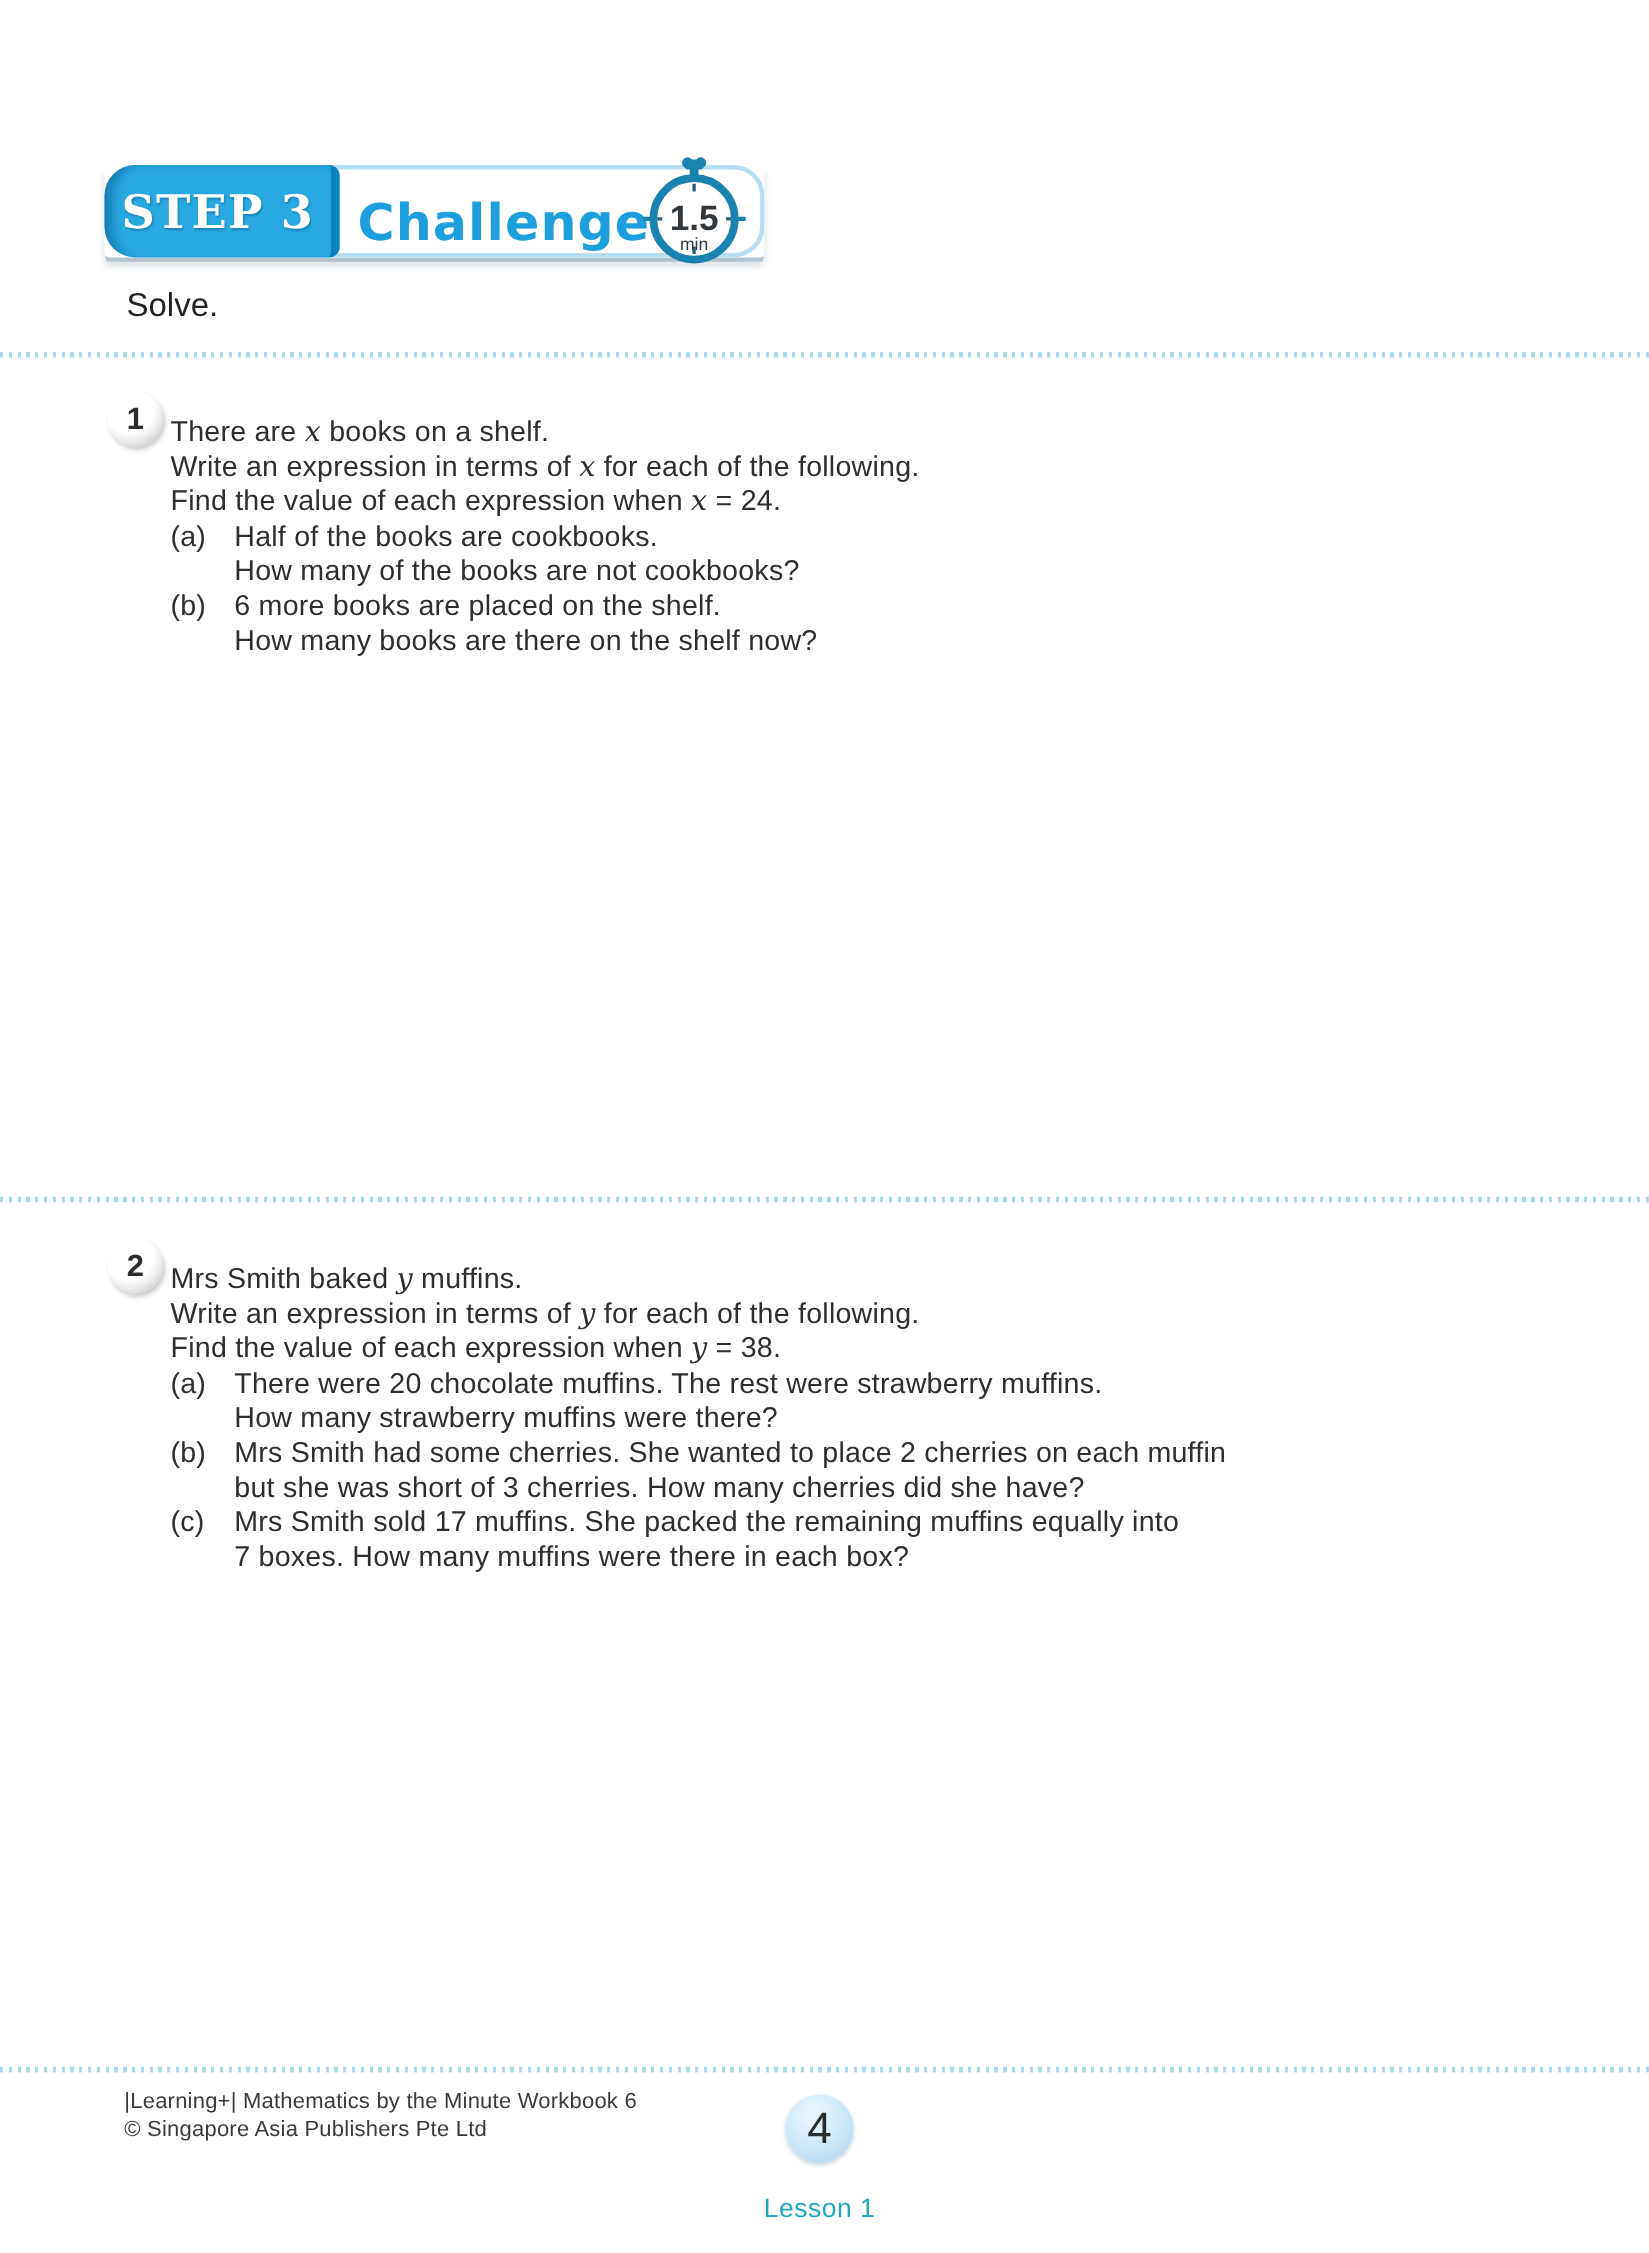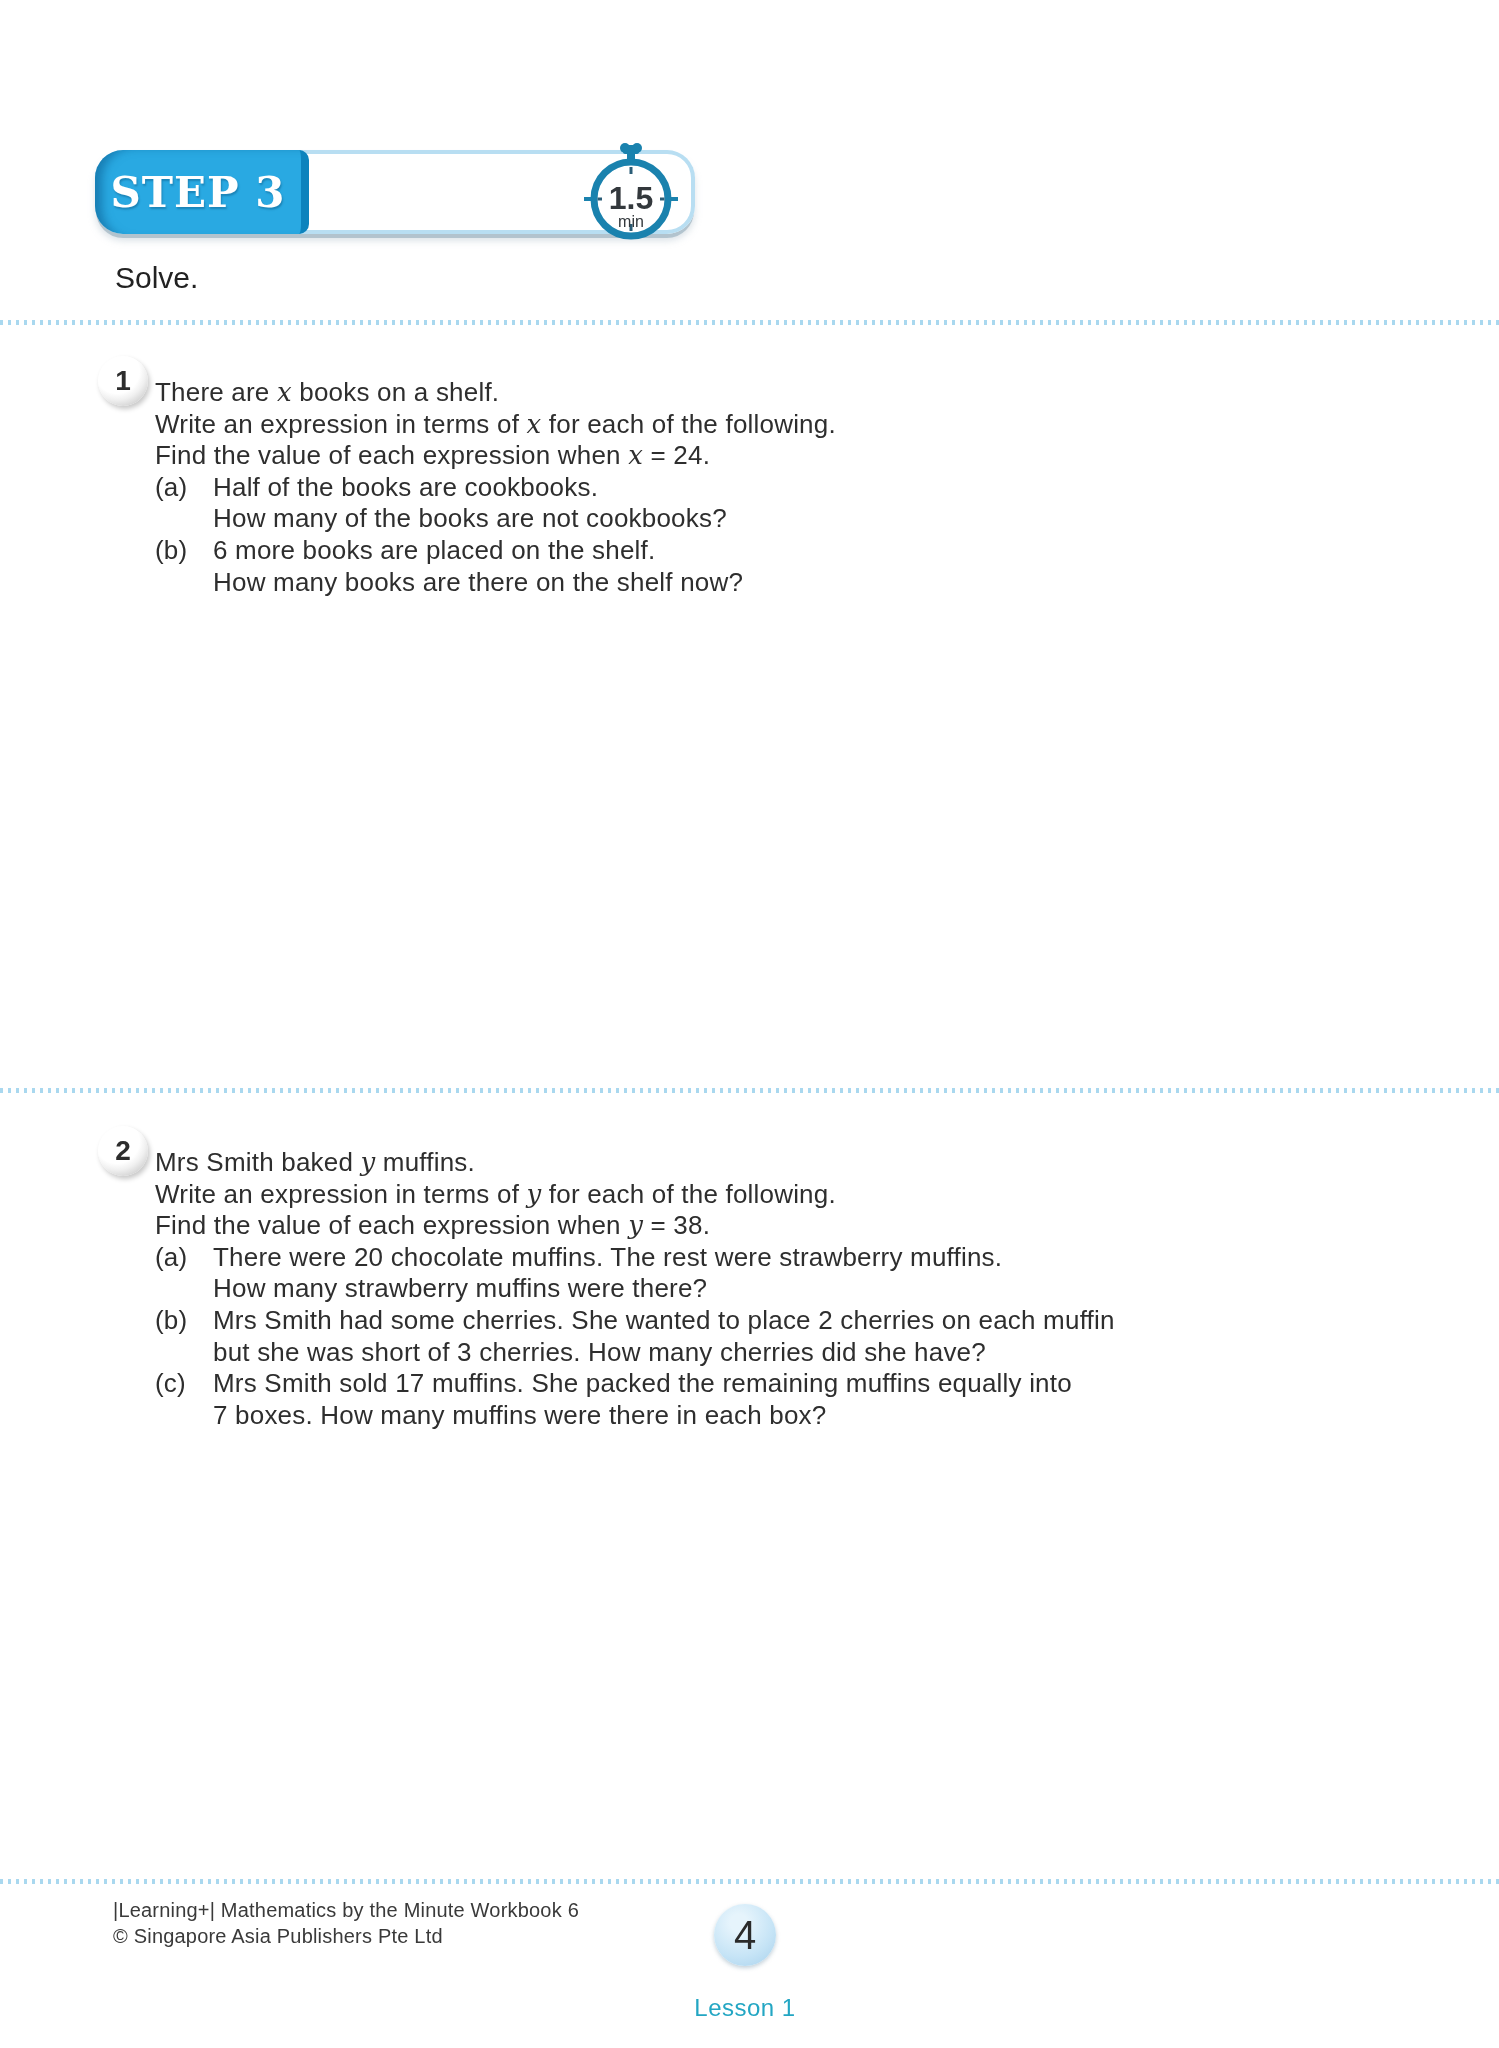--- a/index.html
+++ b/index.html
@@ -6,21 +6,21 @@
   body{
     width:1499px;height:2048px;position:relative;background:#ffffff;
     font-family:"Liberation Sans",sans-serif;color:#2e2e2e;overflow:hidden;
   }
   .abs{position:absolute;}
 
   
   .hdr{left:95px;top:140px;width:620px;height:110px;}
   .pill{
     position:absolute;left:0;top:10px;width:600px;height:84px;background:#ffffff;
-    border-radius:28px;
+    border-radius:4px;
     box-shadow:0 5px 0 -1px rgba(154,176,190,.65), 0 7px 7px rgba(154,176,190,.35);
   }
   .pill .white-seg{
     position:absolute;left:196px;right:0;top:0;bottom:0;background:#ffffff;
     border:4px solid #b8def2;border-left:none;border-radius:0 28px 28px 0;
   }
   .pill .step-seg{
     position:absolute;left:0;top:0;bottom:0;width:206px;background:#29a9e2;
     border-radius:28px 10px 10px 28px;border-right:8px solid #0d83bd;
     box-shadow:inset 12px 2px 10px -5px rgba(9,90,140,.55);
@@ -74,20 +74,21 @@
 </style>
 </head>
 <body>
 
 <div class="abs hdr">
   <div class="pill">
     <div class="white-seg"></div>
     <div class="step-seg">
       <span class="step-label">STEP 3</span>
     </div>
+    <div class="challenge">Challenge</div>
   </div>
   <svg class="stopwatch" width="94" height="102" viewBox="0 0 94 102">
     <circle cx="41" cy="8" r="5" fill="#1a82ae"></circle>
     <circle cx="53" cy="8" r="5" fill="#1a82ae"></circle>
     <rect x="39" y="5" width="16" height="9" rx="2" fill="#1a82ae"></rect>
     <rect x="43" y="12" width="8" height="8" fill="#1a82ae"></rect>
     <circle cx="47" cy="59" r="37" fill="#ffffff" stroke="#1a82ae" stroke-width="7"></circle>
     <line x1="47" y1="27" x2="47" y2="34" stroke="#2b5d77" stroke-width="3"></line>
     <line x1="47" y1="84" x2="47" y2="91" stroke="#2b5d77" stroke-width="3"></line>
     <line x1="76" y1="59" x2="80.5" y2="59" stroke="#2b5d77" stroke-width="3"></line>

